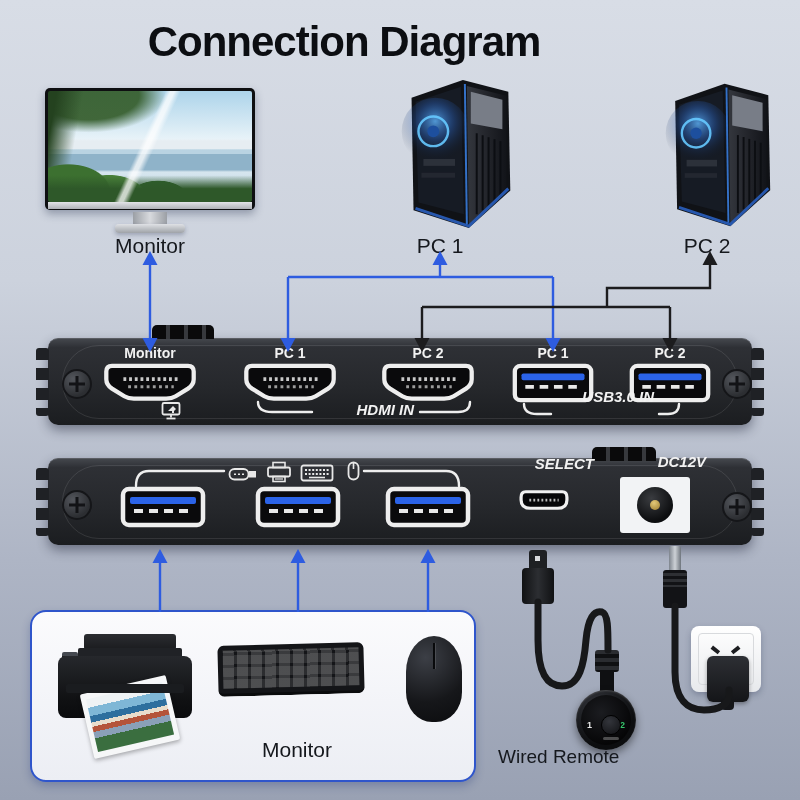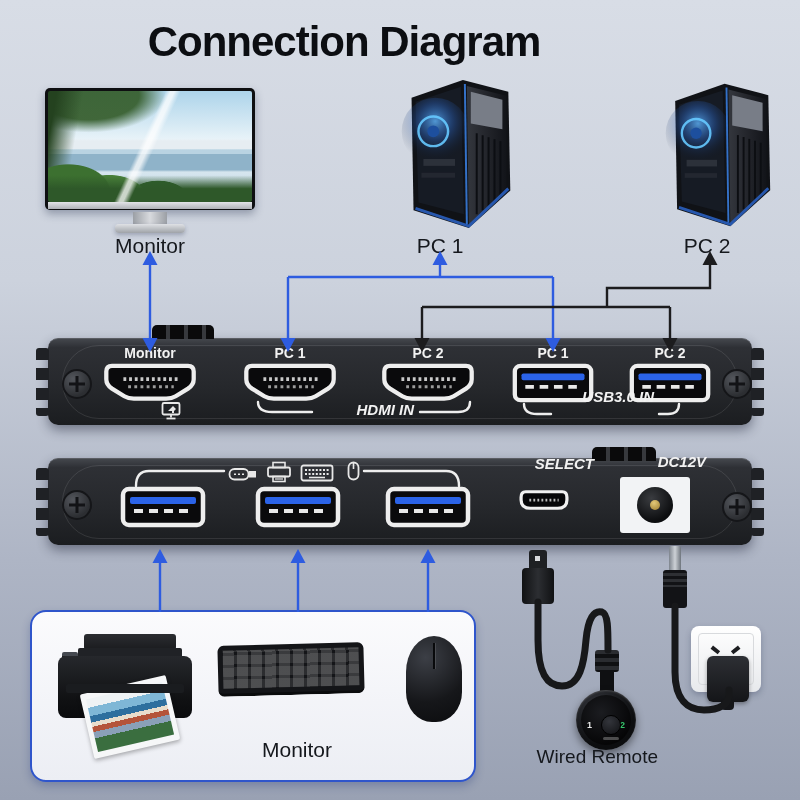--- a/index.html
+++ b/index.html
@@ -90,21 +90,21 @@
   .puck{left:576px;top:690px;width:60px;height:60px;border-radius:50%;
     background:radial-gradient(circle at 35% 28%,#34363c,#0c0d0f 65%);
     box-shadow:0 4px 8px rgba(0,0,0,.45), inset 0 1px 2px rgba(255,255,255,.2);}
   .puck-face{position:absolute;left:5px;top:5px;width:50px;height:50px;border-radius:50%;
     background:radial-gradient(circle at 40% 35%,#1b1c20,#050506 75%);}
   .puck-btn{position:absolute;left:20px;top:20px;width:20px;height:20px;border-radius:50%;
     background:radial-gradient(circle at 40% 30%,#33353b,#101114);border:1px solid #000;box-sizing:border-box;}
   .puck-1{position:absolute;left:6px;top:25px;color:#e8e8e8;font-size:9px;font-weight:700;}
   .puck-2{position:absolute;right:6px;top:25px;color:#35c46a;font-size:9px;font-weight:700;}
   .puck-logo{position:absolute;left:22px;bottom:5px;width:16px;height:3px;border-radius:2px;background:rgba(255,255,255,.28);}
-  .remote-lbl{left:498px;top:746px;width:160px;text-align:right;font-size:19px;color:#15181d;}
+  .remote-lbl{left:498px;top:746px;width:160px;text-align:left;font-size:19px;color:#15181d;}
   .dc-tip{left:669px;top:546px;width:12px;height:26px;
     background:linear-gradient(90deg,#7d848d,#cdd1d6,#6e757d);border-radius:2px 2px 0 0;}
   .dc-body{left:663px;top:570px;width:24px;height:38px;background:#121316;border-radius:3px;}
   .dc-body::before{content:"";position:absolute;left:0;right:0;top:3px;height:14px;
     background:repeating-linear-gradient(to bottom,#2e3034 0 3px,#121316 3px 6px);}
   .outlet{left:691px;top:626px;width:70px;height:66px;border-radius:8px;
     background:linear-gradient(#ffffff,#e7e9ec);box-shadow:0 3px 6px rgba(40,50,80,.3);}
   .outlet-plate{position:absolute;left:7px;top:7px;right:7px;bottom:7px;border:1px solid #d8dadd;border-radius:4px;}
   .slot{position:absolute;width:9px;height:3.5px;background:#1c1d20;top:14px;}
   .slot.sl{left:12px;transform:rotate(38deg);}

